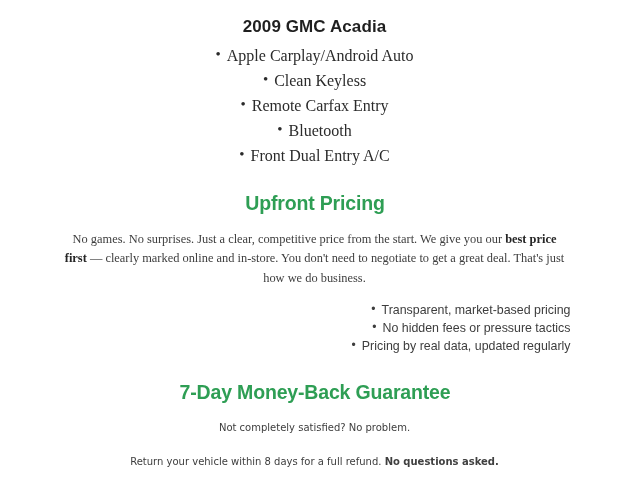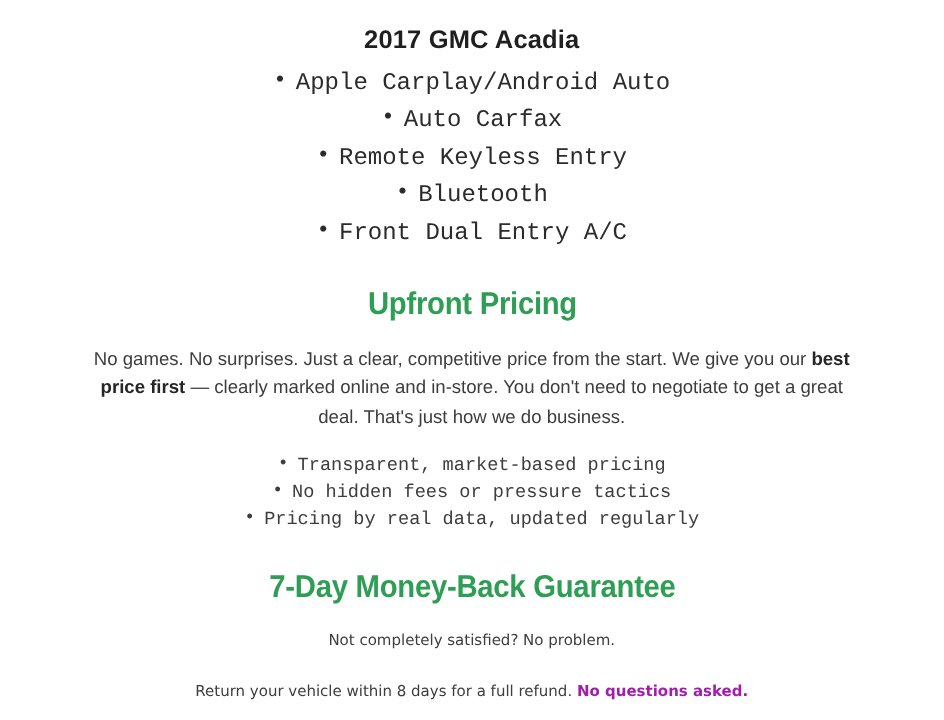--- a/index.html
+++ b/index.html
@@ -45,21 +45,21 @@
     margin: 0 0 6px 0;
   }
 
   ul.feature-list {
     list-style: none;
     margin: 0;
     padding: 0;
   }
 
   ul.feature-list li {
-    font-family: Liberation Mono, monospace;
+    font-family: Liberation Serif, serif;
     font-size: 16px;
     font-weight: 400;
     color: #2b2b2b;
     line-height: 25px;
     white-space: nowrap;
   }
 
   ul.feature-list li .bullet-dot {
     display: inline-block;
     font-size: 15px;
@@ -81,46 +81,47 @@
     color: #2e9e54;
     letter-spacing: -0.2px;
     line-height: 1.2;
     margin: 0 0 14px 0;
     transform: scaleX(0.93);
     transform-origin: center;
   }
 
   
   .para {
-    font-family: Liberation Sans, sans-serif;
+    font-family: Liberation Serif, serif;
     font-size: 12.4px;
     line-height: 19.5px;
     color: #3d3d3d;
     margin: 0;
     padding: 0 2px;
   }
 
   .para b {
     font-weight: bold;
     color: #262626;
   }
 
   
   ul.sub-list {
     list-style: none;
     margin: 13px 0 0 0;
     padding: 0;
   }
 
   ul.sub-list li {
-    font-family: Liberation Mono, monospace;
+    font-family: Liberation Sans, sans-serif;
     font-size: 12.4px;
     line-height: 18px;
     color: #3d3d3d;
     white-space: nowrap;
+    text-align: right;
   }
 
   ul.sub-list li .bullet-dot {
     display: inline-block;
     font-size: 12px;
     line-height: 1;
     vertical-align: 1px;
     margin-right: 6px;
     color: #3d3d3d;
   }
@@ -137,36 +138,36 @@
     color: #3d3d3d;
     margin: 0;
   }
 
   .guarantee-line.second {
     margin-top: 15px;
   }
 
   .guarantee-line b {
     font-weight: bold;
-    color: #a21caf;
+    color: #404040;
   }
 </style>
 </head>
 <body>
 
 <div class="page">
   <div class="content">
 
     <div class="vehicle-block">
-      <h1 class="vehicle-title">2017 GMC Acadia</h1>
+      <h1 class="vehicle-title">2009 GMC Acadia</h1>
 
       <ul class="feature-list">
         <li><span class="bullet-dot">•</span><span>Apple Carplay/Android Auto</span></li>
-        <li><span class="bullet-dot">•</span><span>Auto Carfax</span></li>
-        <li><span class="bullet-dot">•</span><span>Remote Keyless Entry</span></li>
+        <li><span class="bullet-dot">•</span><span>Clean Keyless</span></li>
+        <li><span class="bullet-dot">•</span><span>Remote Carfax Entry</span></li>
         <li><span class="bullet-dot">•</span><span>Bluetooth</span></li>
         <li><span class="bullet-dot">•</span><span>Front Dual Entry A/C</span></li>
       </ul>
     </div>
 
     <div class="section">
       <h2 class="section-heading">Upfront Pricing</h2>
 
       <p class="para"><span>No games. No surprises. Just a clear, competitive price from the start. We give you our </span><b>best price first</b><span> — clearly marked online and in-store. You don't need to negotiate to get a great deal. That's just how we do business.</span></p>
 

